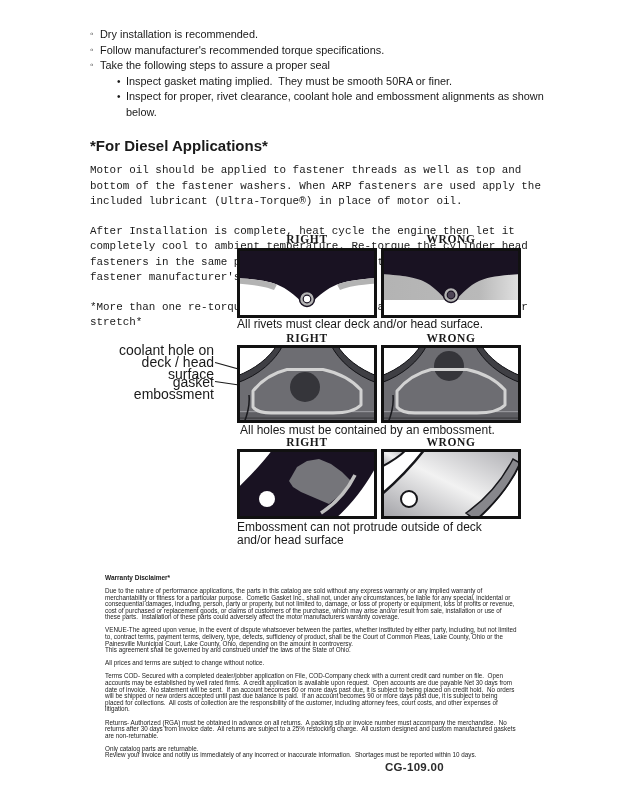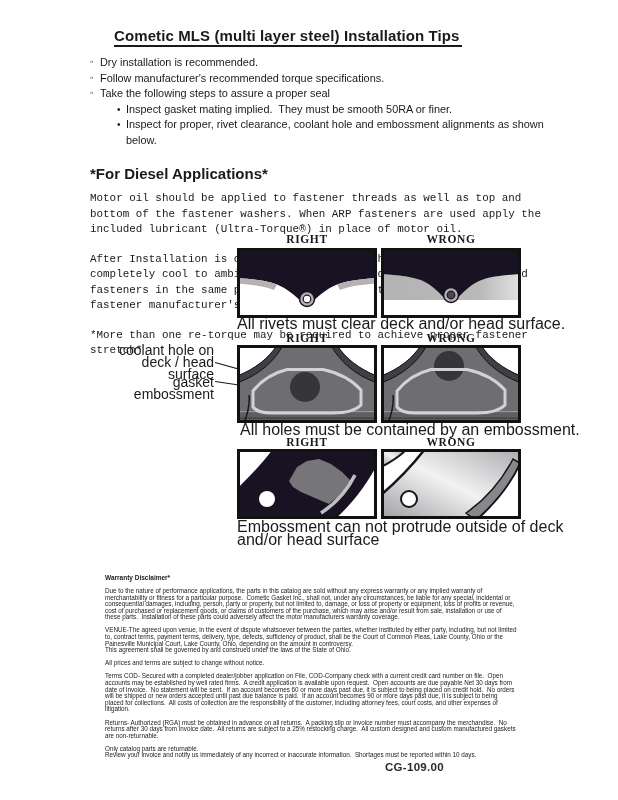--- a/index.html
+++ b/index.html
@@ -24,37 +24,36 @@
   .para { font-size:10.9px; line-height:15.5px; margin:0 0 14px 0; white-space:pre-wrap;font-family:Liberation Mono, monospace; }
   .note { margin-bottom:0; }
 
   .diagrams { position:absolute; left:0; top:230px; width:618px; height:322px; }
   .dlabel {
     position:absolute; width:140px; text-align:center;
     font-weight:bold; font-size:11.5px; letter-spacing:0.6px;font-family:Liberation Serif, serif;
   }
   .dbox { position:absolute; width:140px; }
   .dbox svg { display:block; }
-  .caption { position:absolute; font-size:16px; line-height:12.5px; }
+  .caption { position:absolute; font-size:12px; line-height:12.5px; }
   .side-label { position:absolute; font-size:14px; line-height:12px; text-align:right; }
   .leader { position:absolute; height:1.3px; background:#1a1a1a; transform-origin:0 50%; }
 
   .legal { position:absolute; left:105px; top:574px; width:412px; }
   .legal-heading { font-size:6.5px; font-weight:bold; margin:0 0 7px 0; }
   .legal p { font-size:6.3px; line-height:6.6px; margin:0 0 6.5px 0; white-space:pre-wrap; }
 
   .page-number { position:absolute; left:385px; top:761px; font-size:11.5px; letter-spacing:0.3px; color:#2a2a2a;font-weight:bold; }
 </style>
 </head>
 <body>
 
 <div class="page">
 
   <div class="content">
-    <h1 class="title">Cometic MLS (multi layer steel) Installation Tips</h1>
 
     <ul class="bullets">
       <li>Dry installation is recommended.</li>
       <li>Follow manufacturer's recommended torque specifications.</li>
       <li>Take the following steps to assure a proper seal</li>
     </ul>
     <ul class="subs">
       <li>Inspect gasket mating implied.  They must be smooth 50RA or finer.</li>
       <li>Inspect for proper, rivet clearance, coolant hole and embossment alignments as shown below.</li>
     </ul>

